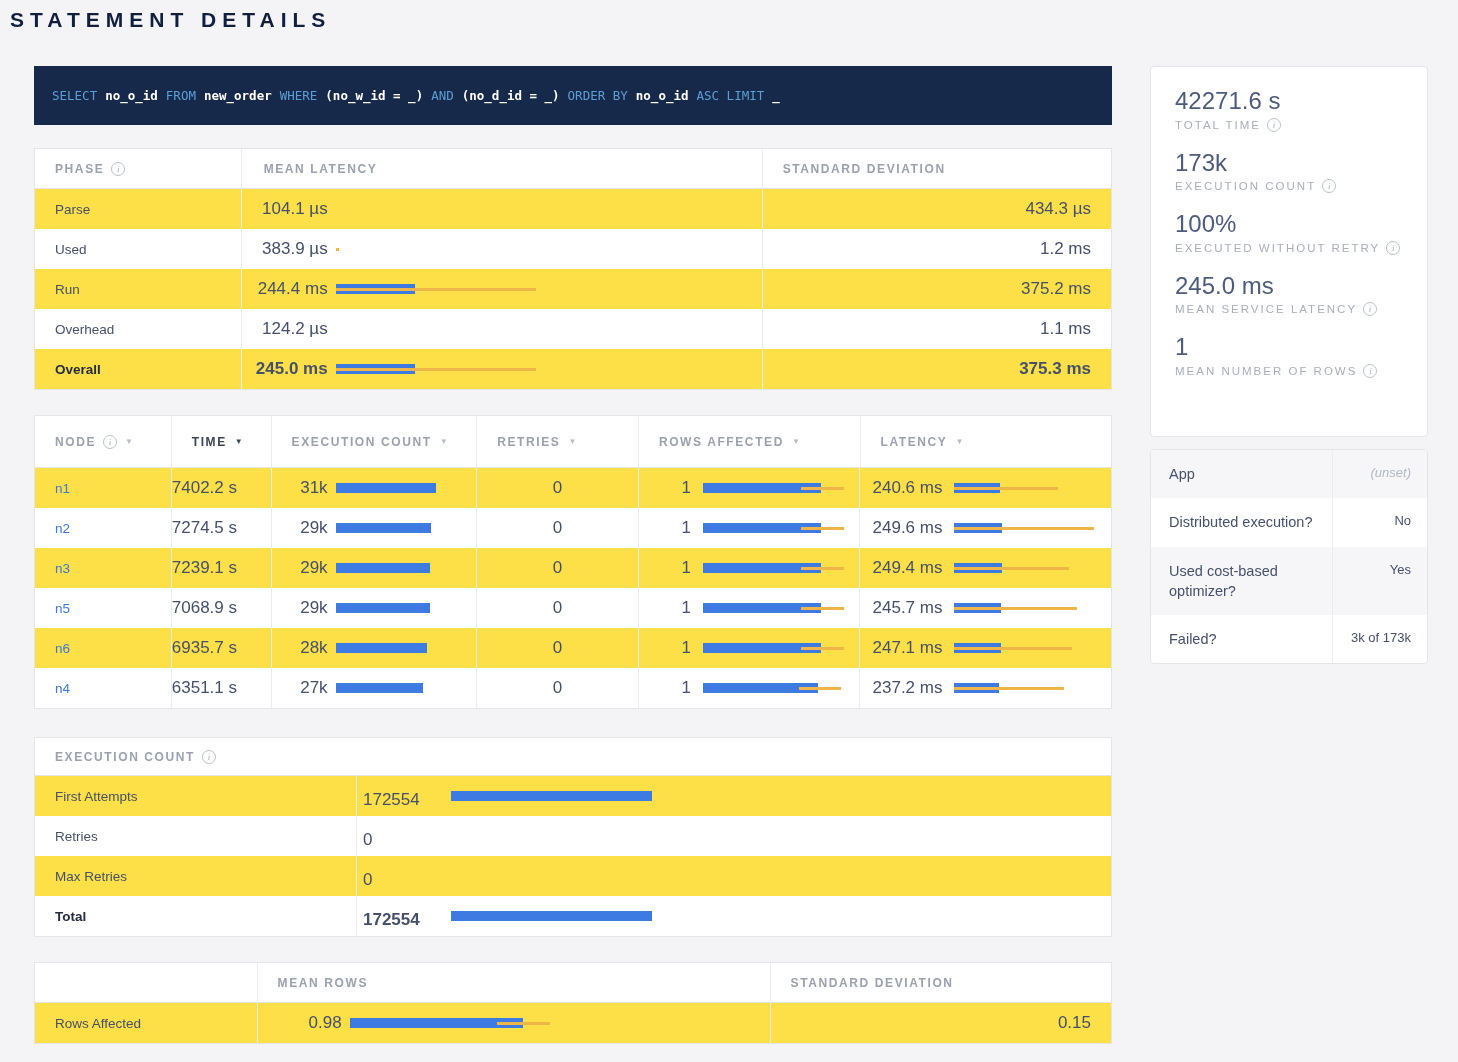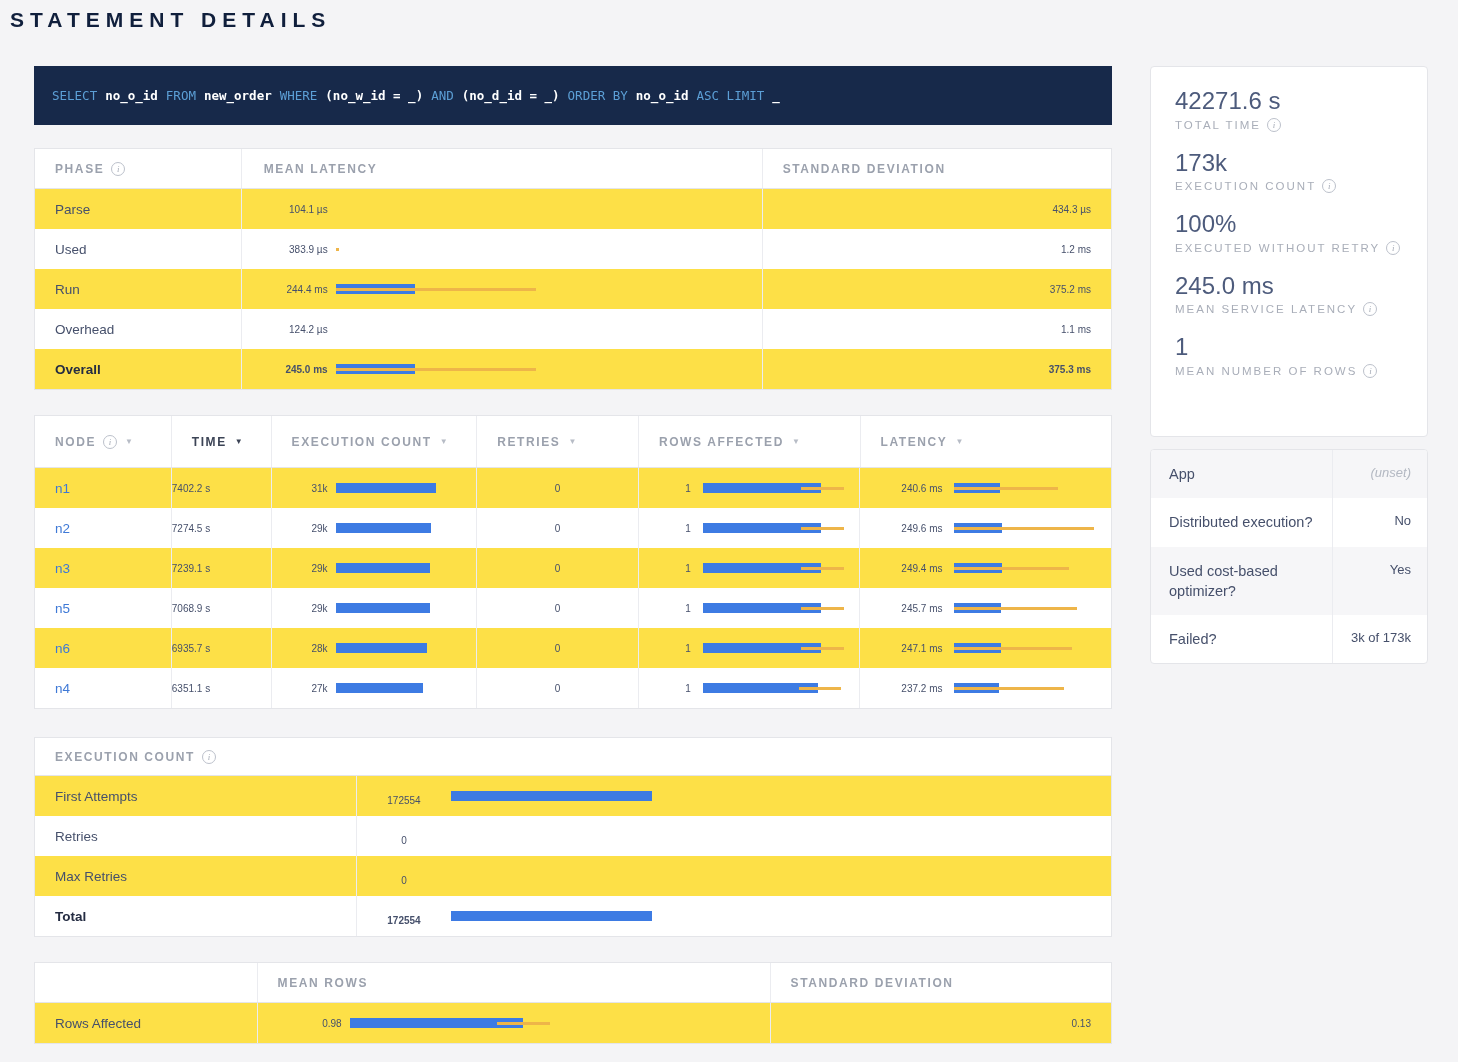--- a/index.html
+++ b/index.html
@@ -42,21 +42,21 @@
   .cell { display: flex; align-items: center; overflow: hidden; }
   .cell + .cell { border-left: 1px solid #ebecf0; }
   .hlabel {
     font-size: 12px; font-weight: 700; letter-spacing: 1.6px;
     color: #9ba1ad; text-transform: uppercase;
   }
   .hlabel.dark { color: #3c4456; }
   .trow.odd { background: #fde047; }
   .rlabel { font-size: 13.5px; color: #46506b; }
   .bold { font-weight: 700; color: #242c42; }
-  .num { font-size: 10px; color: #46506b; }
+  .num { font-size: 17px; color: #46506b; }
 
   .info-icon {
     display: inline-block; width: 14px; height: 14px;
     border: 1px solid #bcc1cb; border-radius: 50%;
     color: #a7adb8; font-size: 9px; line-height: 12px; text-align: center;
     margin-left: 7px; font-weight: 400; letter-spacing: 0;
     font-family: "Liberation Serif", serif; font-style: italic;
     flex: none;
   }
   .sort-icon { font-size: 8px; color: #b7bcc6; margin-left: 8px; }
@@ -102,21 +102,21 @@
   #node-table .thead .nc3, #node-table .thead .nc4,
   #node-table .thead .nc5, #node-table .thead .nc6 { justify-content: flex-start; padding-left: 20px; }
   .node-link { color: #3e79d6; font-size: 13.5px; text-decoration: none; }
 
   
   #exec-table { left: 34px; top: 737px; width: 1078px; }
   #exec-table .thead { height: 38px; border-bottom: 1px solid #e4e5e9; padding-left: 20px; align-items: center; display: flex; }
   #exec-table .trow { height: 40px; }
   .ec1 { width: 321px; padding-left: 20px; }
   .ec2 { width: 755px; padding-left: 6px; }
-  .ec2 .val { width: 82px; text-align: center; margin-right: 6px; flex: none; margin-top: 8px; }
+  .ec2 .val { width: 82px; text-align: left; margin-right: 6px; flex: none; margin-top: 8px; }
   .ec2 .barbox { width: 640px; }
 
   
   #rows-table { left: 34px; top: 962px; width: 1078px; }
   #rows-table .thead { height: 40px; border-bottom: 1px solid #e4e5e9; }
   #rows-table .trow { height: 40px; }
   .rc1 { width: 222px; padding-left: 20px; }
   .rc2 { width: 514px; padding-left: 6px; }
   .rc2 .val { width: 78px; text-align: right; margin-right: 8px; flex: none; }
   .rc2 .barbox { width: 410px; }
@@ -551,21 +551,21 @@
         <span class="rlabel">Rows Affected</span>
       </div>
     <div class="cell rc2">
         <span class="num val">0.98</span>
         <span class="barbox">
           <span class="bar" style="width: 173px;"></span>
           <span class="whisker" style="left: 147px; width: 53px;"></span>
         </span>
       </div>
     <div class="cell rc3">
-        <span class="num">0.13</span>
+        <span class="num">0.15</span>
       </div>
   </div>
 </div>
 
 <div class="abs" id="stats-card">
   <div class="stat">
     <div class="stat-value">42271.6 s</div>
     <div class="stat-label">
         <span>TOTAL TIME</span>
         <span class="info-icon">i</span>

